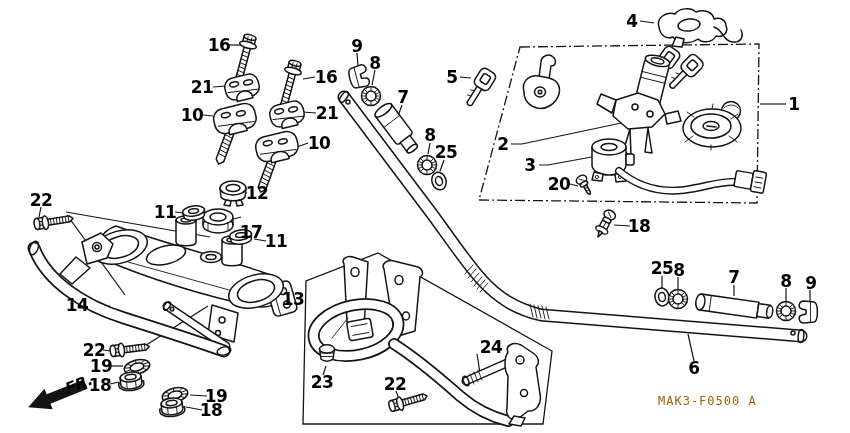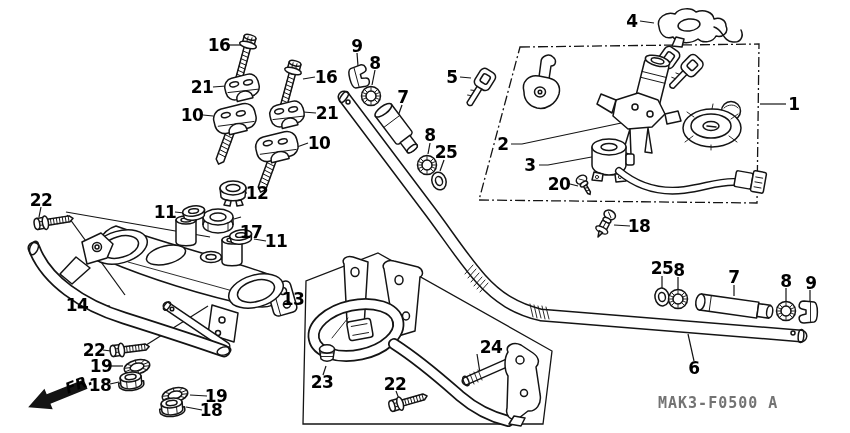--- a/index.html
+++ b/index.html
@@ -13,21 +13,21 @@
   .ld{stroke:#141414;stroke-width:1.2;fill:none;}
   .tubeO{stroke:#141414;fill:none;stroke-linecap:round;}
   .tubeI{stroke:#ffffff;fill:none;stroke-linecap:round;}
   .boxline{stroke:#141414;stroke-width:1.3;fill:none;}
   
   #callout-layer{position:absolute;left:0;top:0;width:100%;height:100%;}
   .callout{position:absolute;transform:translate(-50%,-50%);font-weight:bold;
            font-size:17px;letter-spacing:-0.5px;color:#000;white-space:nowrap;
            font-family:"DejaVu Sans",sans-serif;}
   .diagram-code{position:absolute;left:658px;top:394px;font-family:"DejaVu Sans Mono",monospace;
-           font-weight:bold;font-size:15px;letter-spacing:1px;color:#737373;}
+           font-weight:normal;font-size:12px;letter-spacing:1px;color:#a16207;}
   .fr-label{position:absolute;left:79px;top:384px;transform:translate(-50%,-50%) rotate(-21deg);
            font-weight:bold;font-style:italic;font-size:15px;color:#000;
            font-family:"DejaVu Sans",sans-serif;}
 </style>
 </head>
 <body>
 
 <div class="stage">
 <svg width="850" height="433" viewBox="0 0 850 433">
   <defs>

